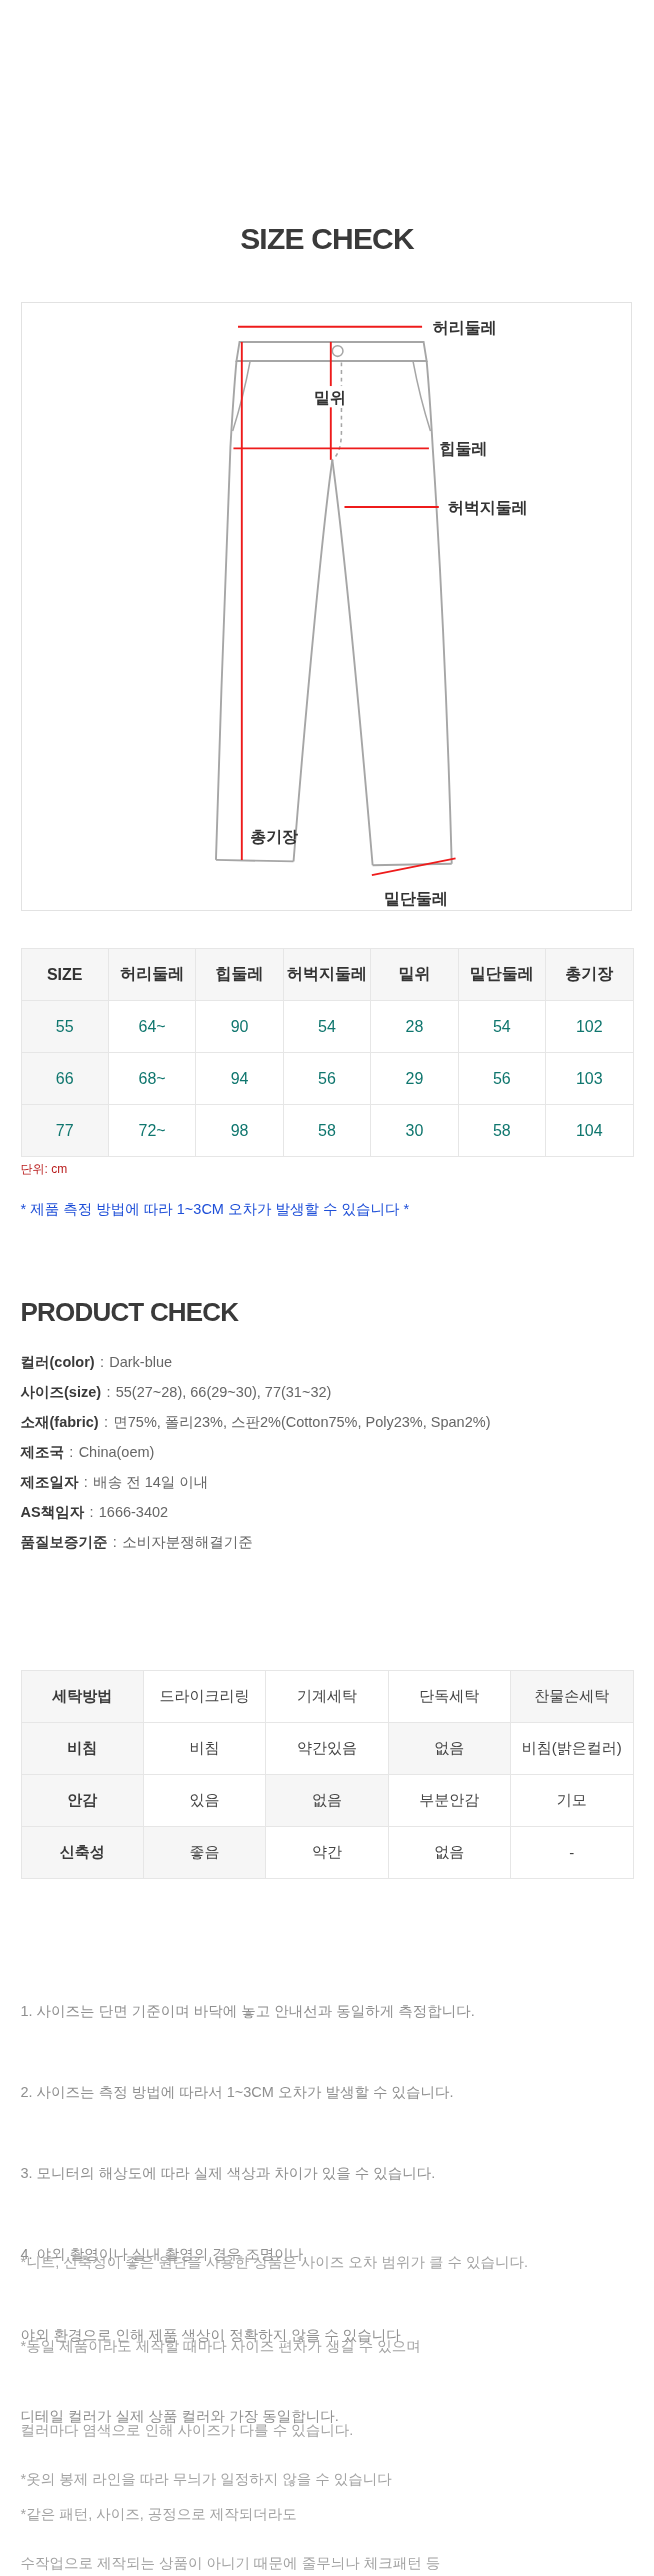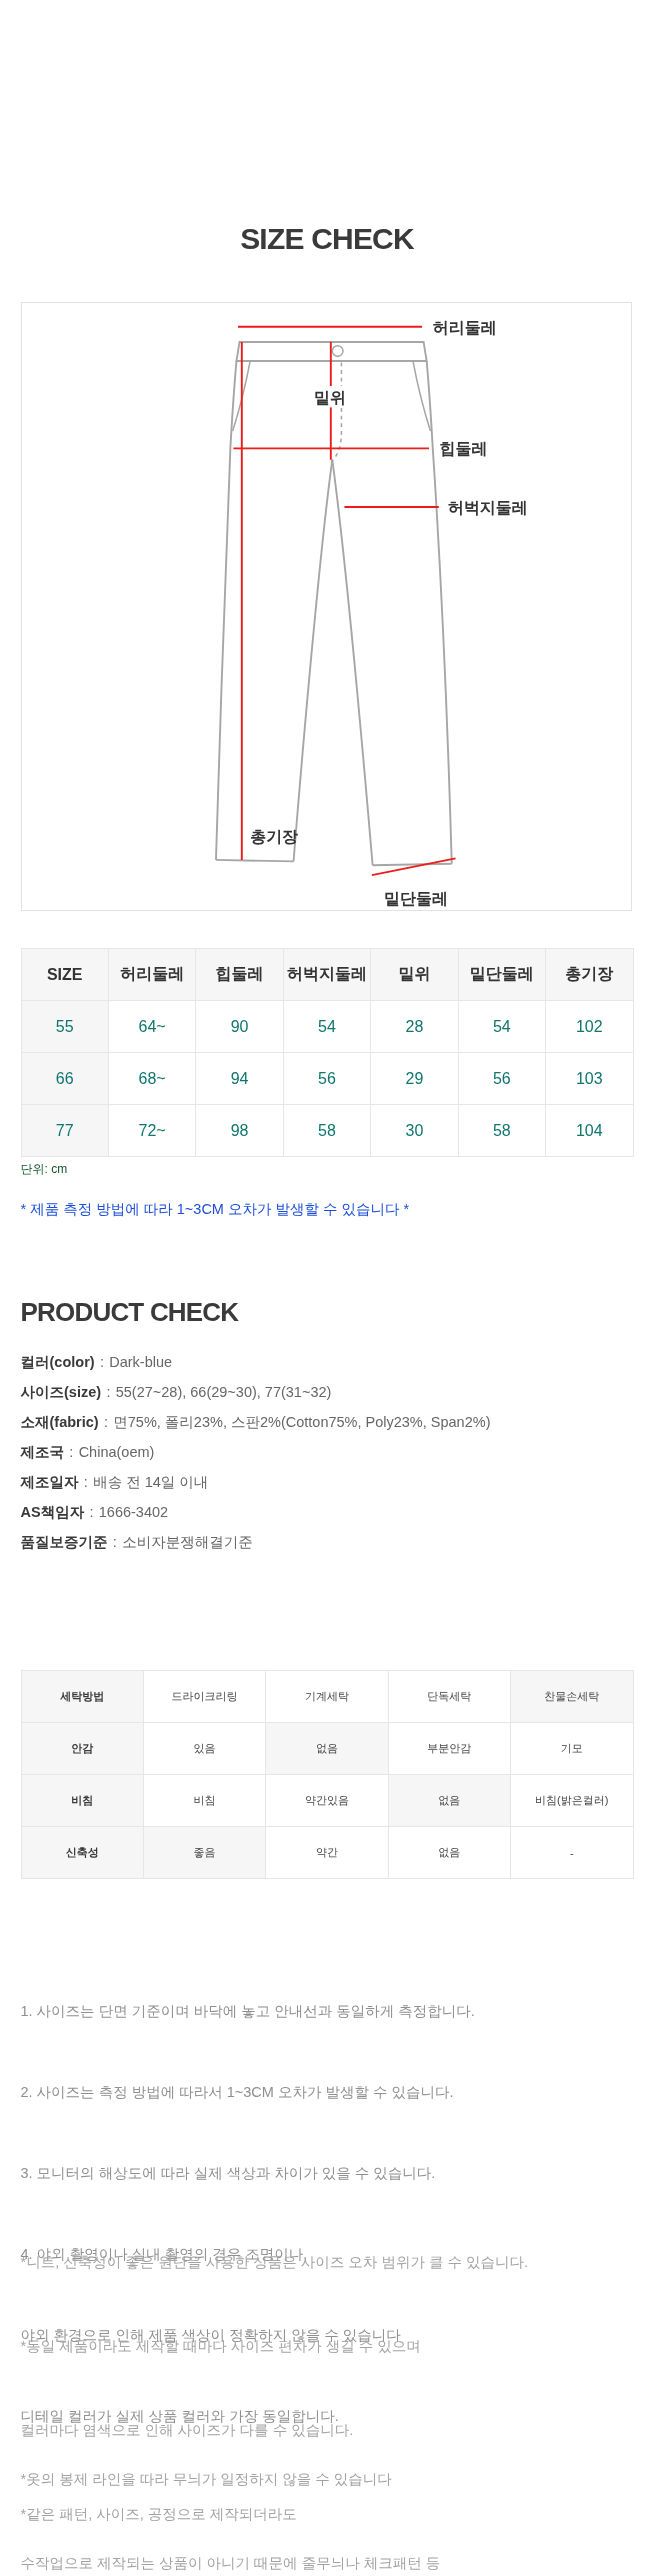--- a/index.html
+++ b/index.html
@@ -27,34 +27,34 @@
   #size-table{
     left:20.5px;top:948px;width:613px;border-collapse:collapse;table-layout:fixed;
   }
   #size-table td,#size-table th{
     border:0.8px solid #e6e6e6;height:49px;text-align:center;vertical-align:middle;
     font-size:16px;color:#0f766e;font-weight:400;background:#ffffff;
   }
   #size-table th{font-weight:700;color:#333333;background:#f6f6f6;}
   #size-table td.col0{background:#f6f6f6;}
   
-  #unit-note{left:20.5px;top:1161px;font-size:12px;color:#14532d;}
+  #unit-note{left:20.5px;top:1161px;font-size:12px;color:#b91c1c;}
   #tolerance-note{left:20.5px;top:1200px;font-size:14.5px;color:#1d4ed8;}
   
   #product-list{left:20.5px;top:1347px;font-size:14.5px;line-height:30px;}
   .prod-label{font-weight:700;color:#3a3a3a;margin-top:28px;}
   .prod-sep{color:#666666;margin:0 5.3px;}
   .prod-value{color:#666666;}
   
   #care-table{
     left:20.5px;top:1670px;width:613px;border-collapse:collapse;table-layout:fixed;
   }
   #care-table td{
     border:0.8px solid #e6e6e6;height:49px;text-align:center;vertical-align:middle;
-    font-size:11px;color:#444444;background:#ffffff;
+    font-size:15px;color:#444444;background:#ffffff;
   }
   #care-table td.rowhead{font-weight:700;color:#3a3a3a;}
   #care-table td.gray{background:#f6f6f6;}
   
   .note-block{left:20.5px;font-size:14.5px;white-space:pre;}
   #notes-numbered{top:1944px;line-height:27px;color:#8f8f8f;}
   #notes-block2{top:2192px;line-height:28px;color:#a3a3a3;}
   #notes-block3{top:2409px;line-height:28px;color:#a3a3a3;}
 </style>
 </head>
@@ -153,32 +153,32 @@
 <table class="abs" id="care-table">
   <tbody>
       <tr>
     <td class="rowhead gray">세탁방법</td>
     <td>드라이크리링</td>
     <td>기계세탁</td>
     <td>단독세탁</td>
     <td class="gray">찬물손세탁</td>
   </tr>
   <tr>
+    <td class="rowhead gray">비침</td>
+    <td>비침</td>
+    <td>약간있음</td>
+    <td class="gray">없음</td>
+    <td>비침(밝은컬러)</td>
+  </tr>
+  <tr>
     <td class="rowhead gray">안감</td>
     <td>있음</td>
     <td class="gray">없음</td>
     <td>부분안감</td>
     <td>기모</td>
-  </tr>
-  <tr>
-    <td class="rowhead gray">비침</td>
-    <td>비침</td>
-    <td>약간있음</td>
-    <td class="gray">없음</td>
-    <td>비침(밝은컬러)</td>
   </tr>
   <tr>
     <td class="rowhead gray">신축성</td>
     <td class="gray">좋음</td>
     <td>약간</td>
     <td>없음</td>
     <td>-</td>
   </tr>
 </tbody>
   </table>

